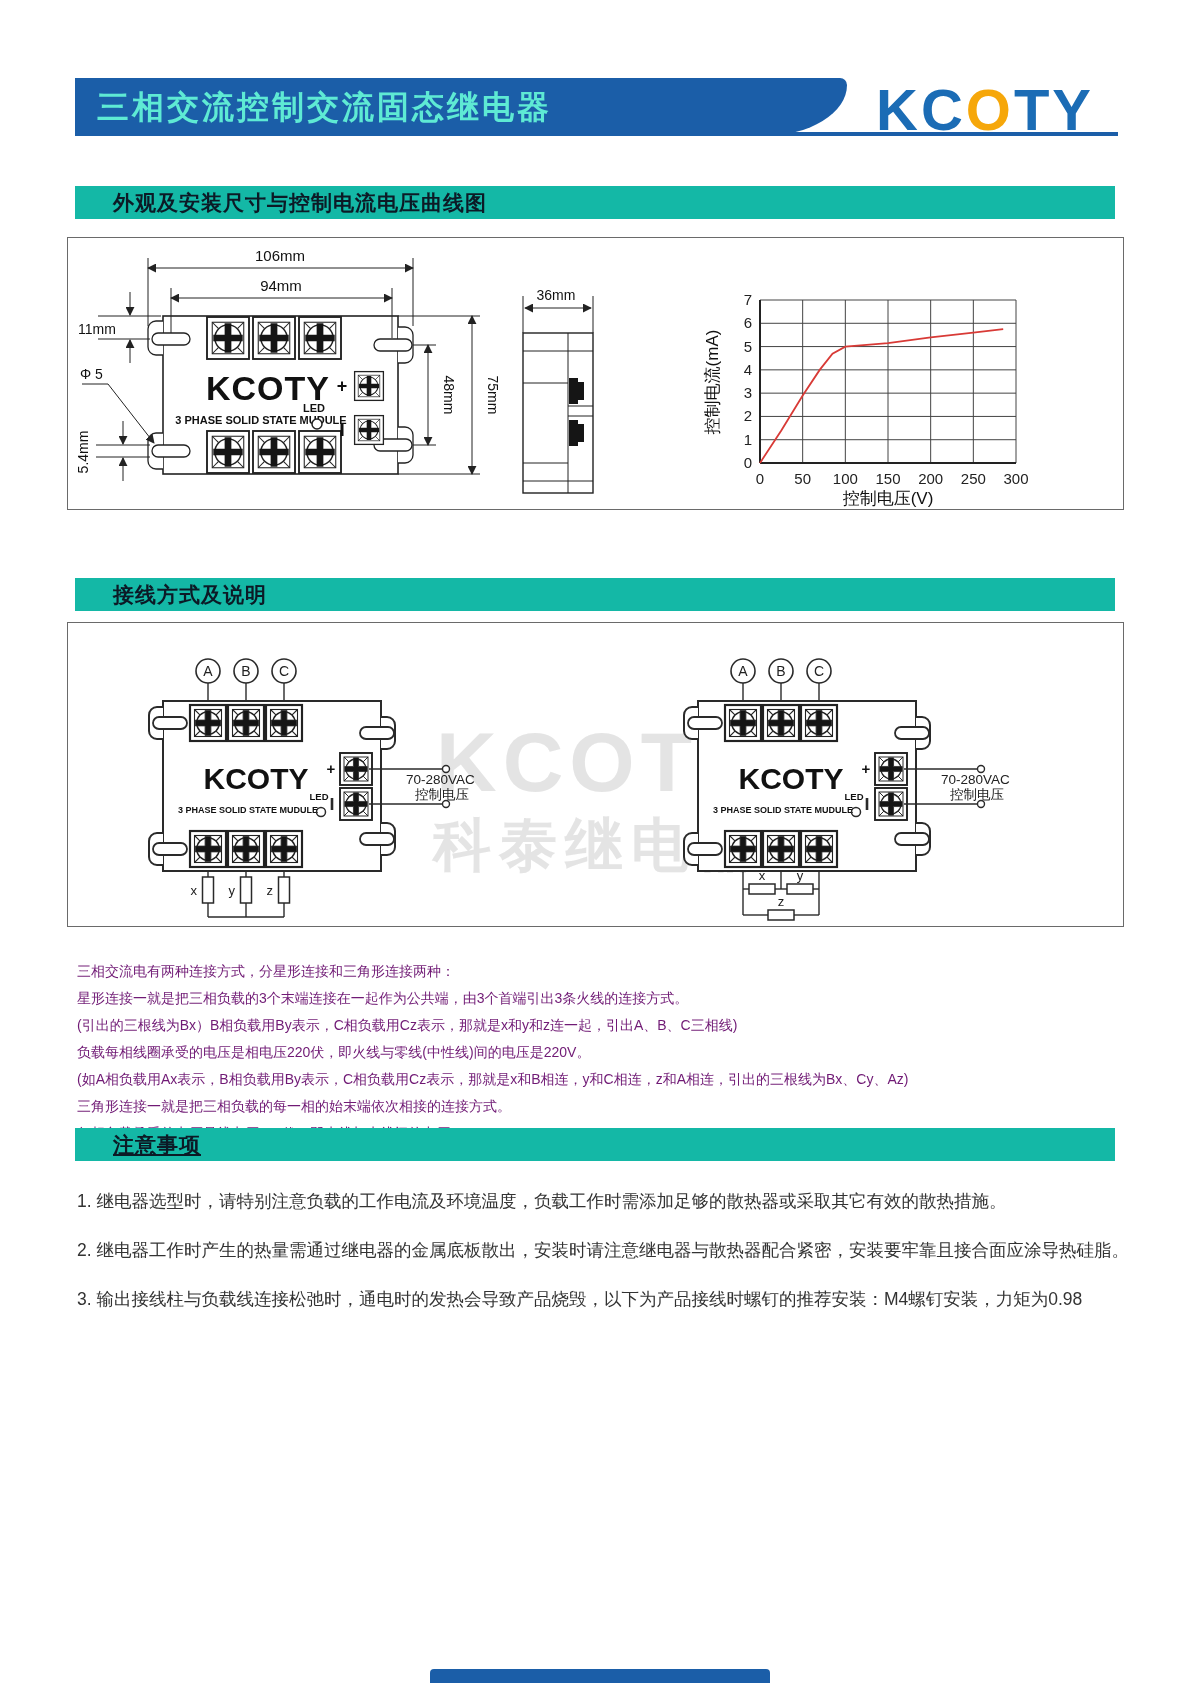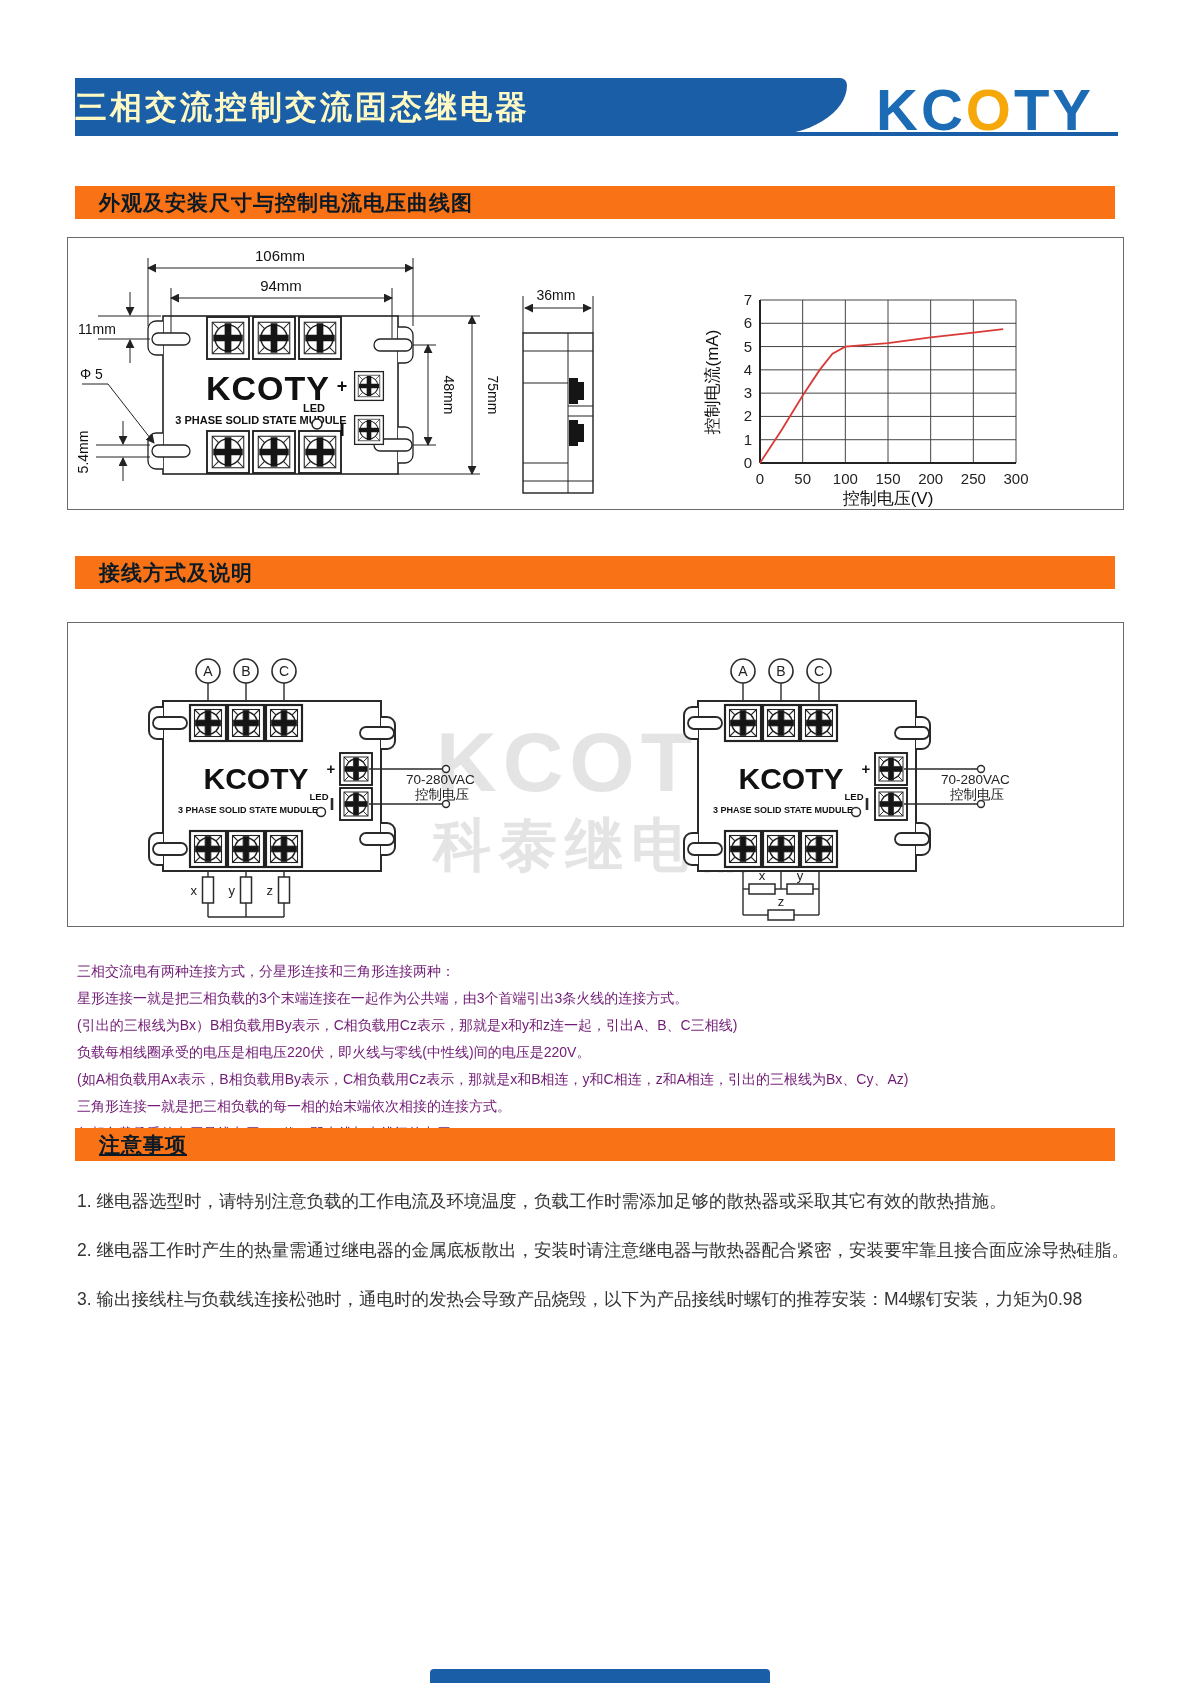--- a/index.html
+++ b/index.html
@@ -2,31 +2,31 @@
 <html><head>
 <meta charset="utf-8">
 <style>
   html,body{margin:0;padding:0;}
   body{width:1190px;height:1683px;position:relative;background:#ffffff;
        font-family:"Liberation Sans","DejaVu Sans",sans-serif;overflow:hidden;}
   .abs{position:absolute;}
   
   .header-banner{left:75px;top:78px;width:772px;height:58px;background:#1b5ea8;
       border-top-right-radius:8px;border-bottom-right-radius:95px 58px;}
-  .header-title{color:#fef9c3;font-size:32px;font-weight:bold;line-height:58px;
-      letter-spacing:3px;white-space:nowrap;}
+  .header-title{color:#5eead4;font-size:32px;font-weight:bold;line-height:58px;
+      padding-left:22px;letter-spacing:3px;white-space:nowrap;}
   .header-underline{left:640px;top:132px;width:478px;height:4px;background:#1b5ea8;}
   .logo{left:876px;top:76px;font-size:58px;font-weight:bold;letter-spacing:3px;white-space:nowrap;}
   .logo span{color:#1b6cb5;}
   .logo span.o{color:#f6a70a;}
   
-  .section-banner{left:75px;width:1040px;height:33px;background:#f97316;
+  .section-banner{left:75px;width:1040px;height:33px;background:#14b8a6;
       color:#0c1a26;font-size:21px;font-weight:bold;line-height:33px;
-      padding-left:24px;box-sizing:border-box;letter-spacing:1px;}
-  .banner1{top:186px;} .banner2{top:556px;} .banner3{top:1128px;text-decoration:underline;}
+      padding-left:38px;box-sizing:border-box;letter-spacing:1px;}
+  .banner1{top:186px;} .banner2{top:578px;} .banner3{top:1128px;text-decoration:underline;}
   
   .frame{border:1px solid #6a6a6a;background:#fff;}
   .box1{left:67px;top:237px;width:1055px;height:271px;}
   .box2{left:67px;top:622px;width:1055px;height:303px;}
   
   .desc{left:77px;top:958px;width:1070px;font-size:14px;color:#701a75;line-height:27px;}
   .desc p{margin:0;}
   .notes{left:77px;top:1192px;width:1070px;font-size:17.5px;color:#333;}
   .notes p{margin:0 0 30px 0;line-height:19px;}
   .notes p.cont{padding-left:24px;}

